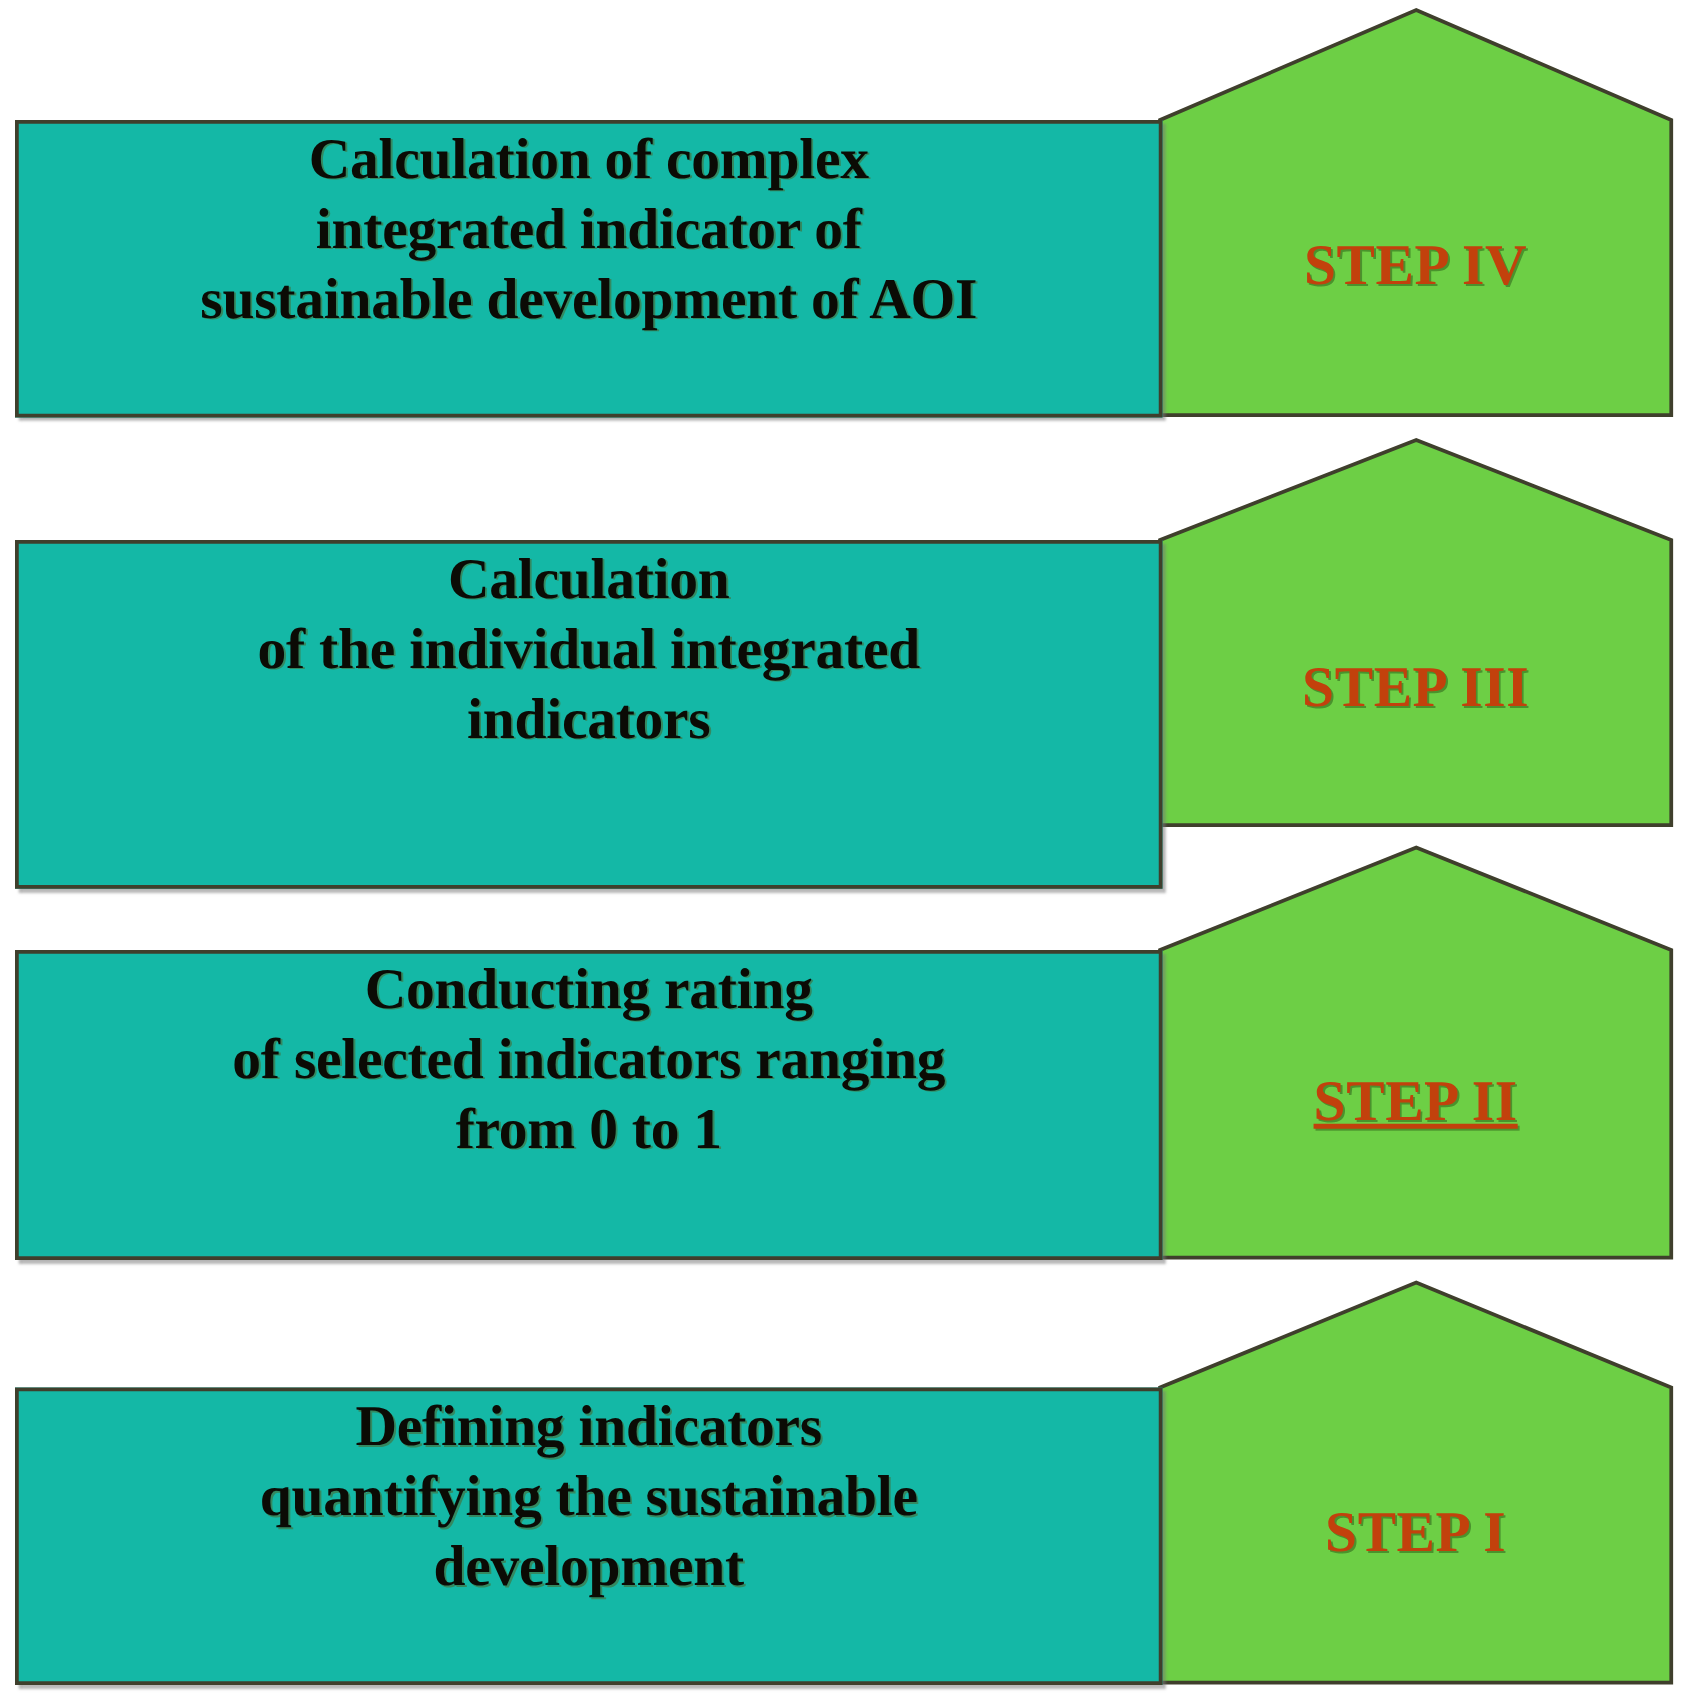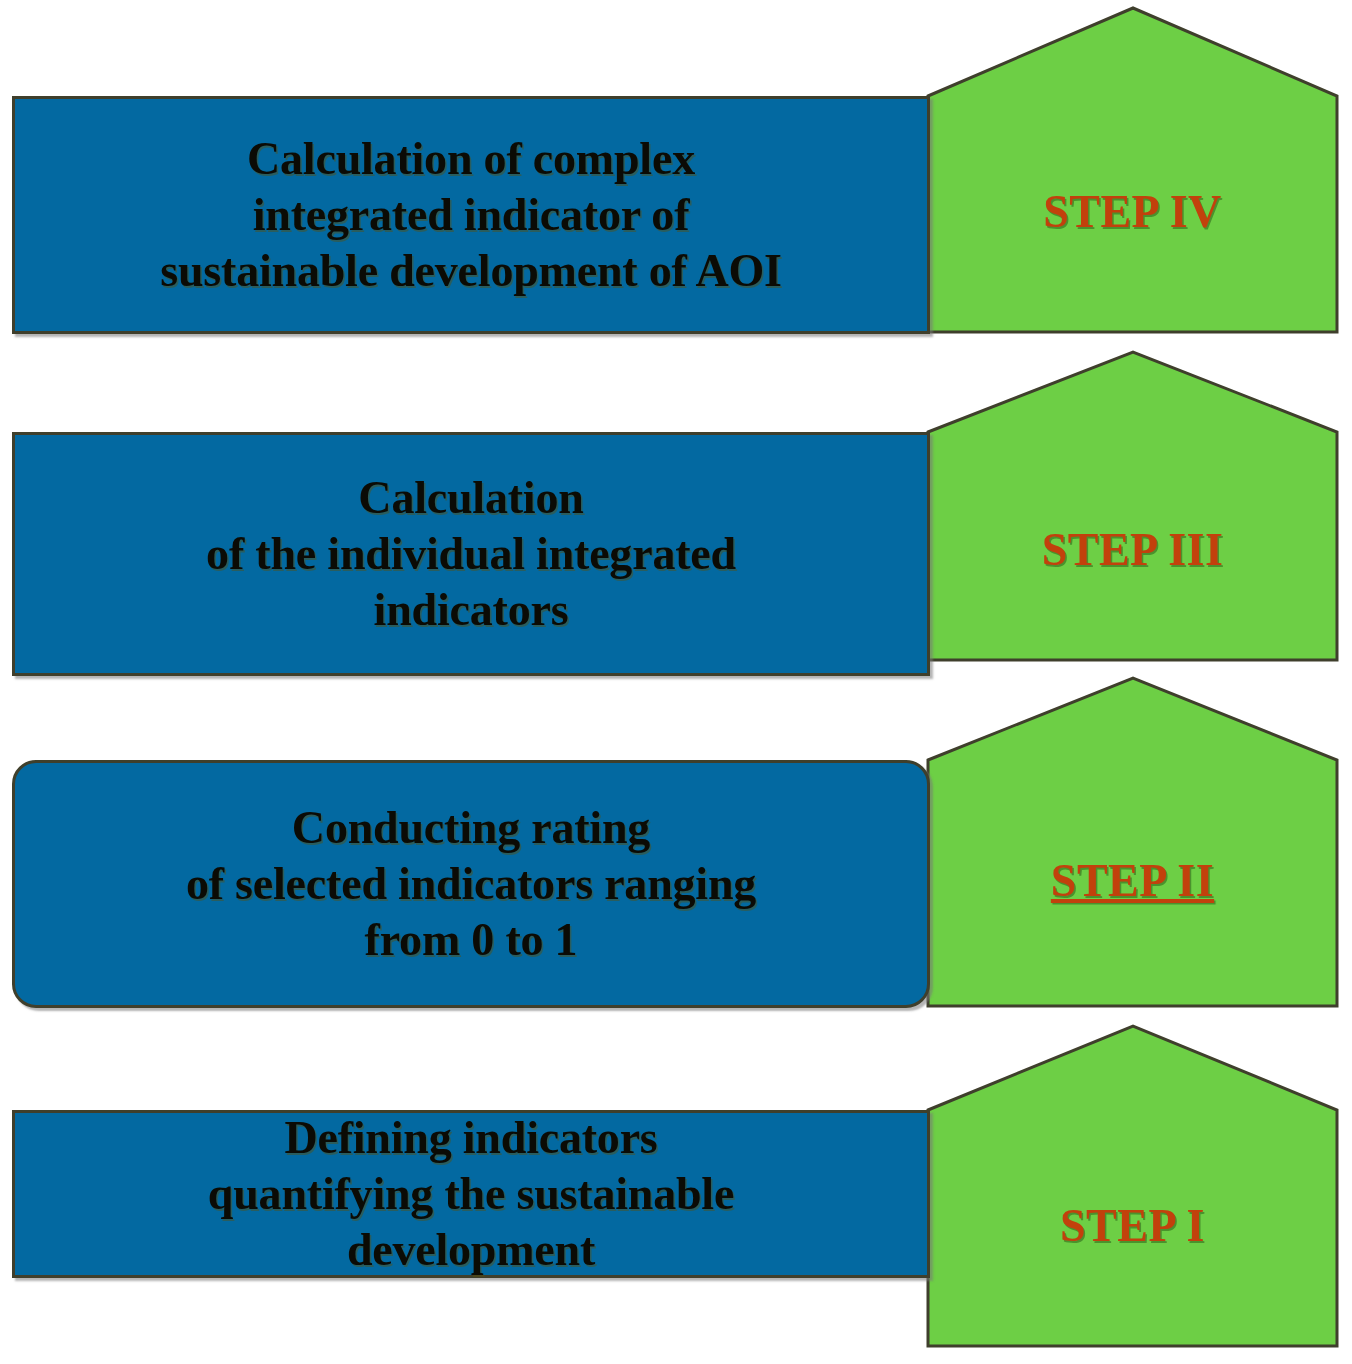--- a/index.html
+++ b/index.html
@@ -27,25 +27,24 @@
     left: 0;
     width: 1352px;
   }
 
   
   .desc-box {
     position: absolute;
     left: 12px;
     width: 918px;
     box-sizing: border-box;
-    background: #0369a1;
+    background: #14b8a6;
     border: 3px solid #3f3f2c;
     box-shadow: 3px 3px 2px rgba(120,120,120,0.55);
     display: flex;
-    align-items: center;
     justify-content: center;
     z-index: 2;
   }
   .desc-text {
     text-align: center;
     font-weight: bold;
     font-size: 46px;
     line-height: 1.22;
     color: #0b0b05;
     letter-spacing: -0.2px;
@@ -103,45 +102,45 @@
 sustainable development of AOI</div>
       </div>
     </div>
     <div class="step-block" style="top: 0px;">
       <div class="step-pentagon" style="top: 350px; height: 312px;">
         <svg viewBox="0 0 413 312" preserveAspectRatio="none">
           <polygon class="pent-shape" points="2,82 207,2 411,82 411,310 2,310"></polygon>
         </svg>
       </div>
       <div class="step-label" style="left: 926px; top: 523px;">STEP III</div>
-      <div class="desc-box" style="top: 432px; height: 244px;">
+      <div class="desc-box" style="top: 432px; height: 279px;">
         <div class="desc-text">Calculation
 of the individual integrated
 indicators</div>
       </div>
     </div>
     <div class="step-block" style="top: 0px;">
       <div class="step-pentagon" style="top: 676px; height: 332px;">
         <svg viewBox="0 0 413 332" preserveAspectRatio="none">
           <polygon class="pent-shape" points="2,84 207,2 411,84 411,330 2,330"></polygon>
         </svg>
       </div>
       <div class="step-label" style="left: 926px; top: 854px; text-decoration: underline;">STEP II</div>
-      <div class="desc-box" style="top: 760px; height: 248px; border-radius: 24px;">
+      <div class="desc-box" style="top: 760px; height: 248px;">
         <div class="desc-text">Conducting rating
 of selected indicators ranging
 from 0 to 1</div>
       </div>
     </div>
     <div class="step-block" style="top: 0px;">
       <div class="step-pentagon" style="top: 1024px; height: 324px;">
         <svg viewBox="0 0 413 324" preserveAspectRatio="none">
           <polygon class="pent-shape" points="2,86 207,2 411,86 411,322 2,322"></polygon>
         </svg>
       </div>
       <div class="step-label" style="left: 926px; top: 1199px;">STEP I</div>
-      <div class="desc-box" style="top: 1110px; height: 168px; font-family: Liberation Serif, serif;">
+      <div class="desc-box" style="top: 1110px; height: 238px; font-family: Liberation Serif, serif;">
         <div class="desc-text">Defining indicators
 quantifying the sustainable
 development</div>
       </div>
     </div>
   </div>
 
 </body></html>

